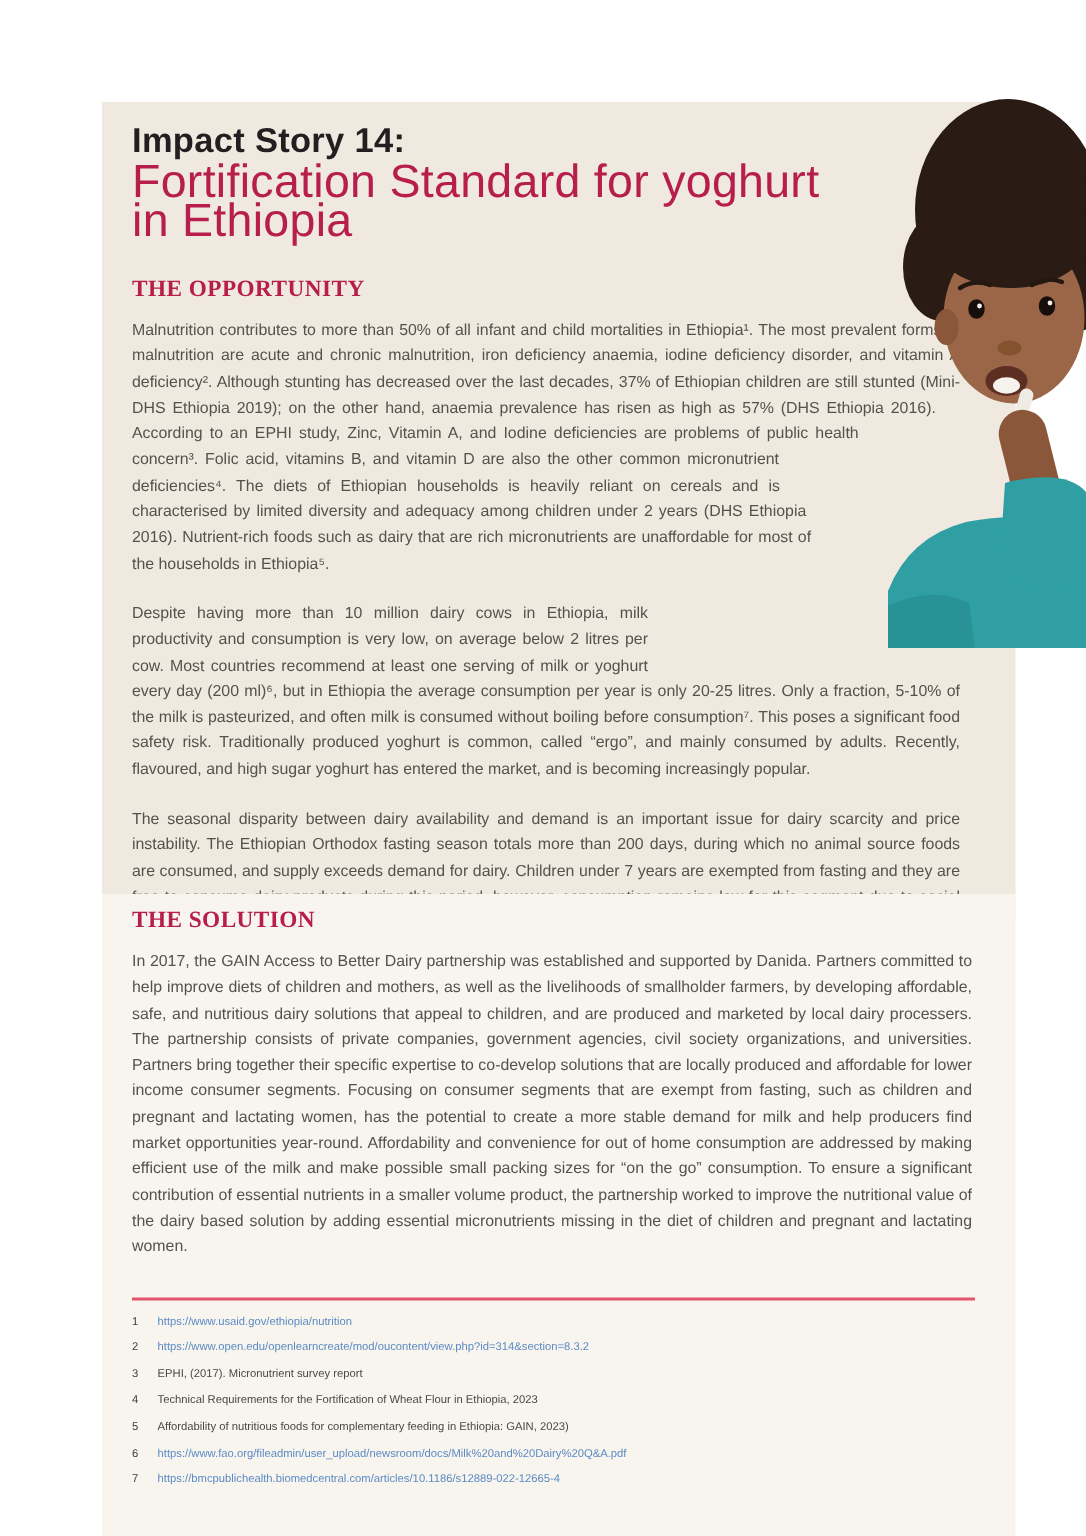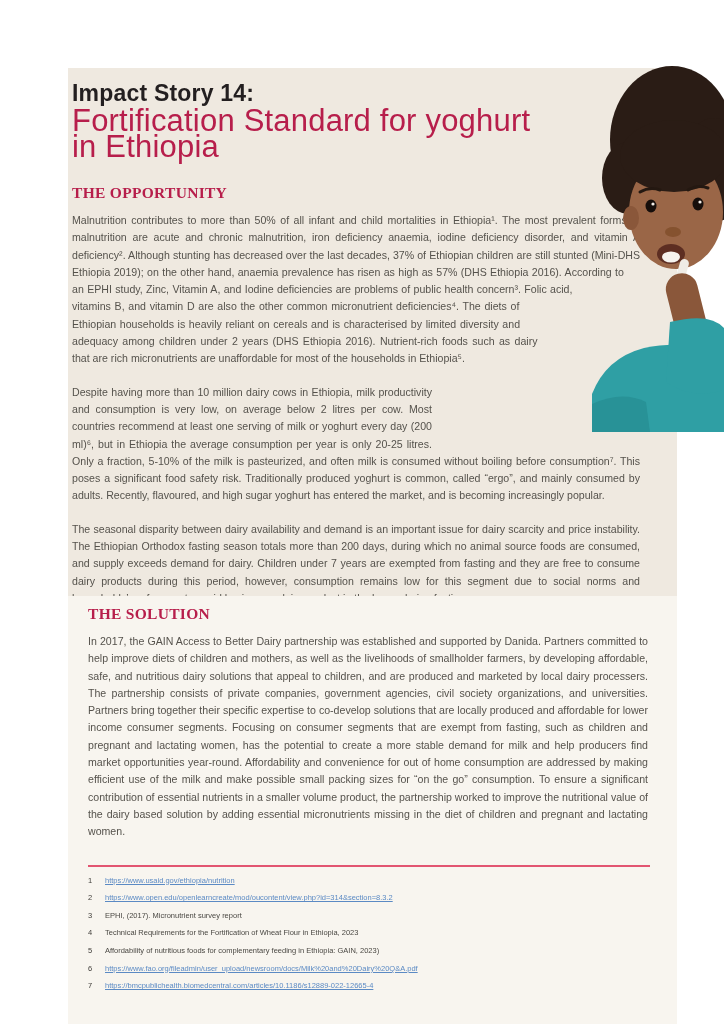--- a/index.html
+++ b/index.html
@@ -7,21 +7,21 @@
     position:relative;
     width:724px;height:1024px;
     background:#ffffff;
     font-family:"Liberation Sans","DejaVu Sans",sans-serif;
     overflow:hidden;
   }
   .panel{position:absolute;left:68px;width:609px;box-sizing:border-box;}
   .panel-top{
     top:68px;height:544px;
     background:#efe9e0;
-    padding:13px 37px 0 4px;
+    padding:13px 37px 0 20px;
   }
   .panel-bottom{
     top:596px;height:487px;
     background:#f8f5ef;
     padding:10px 29px 8px 20px;
   }
   .title-black{
     margin:0 0 2px 0;
     font-size:23px;line-height:25px;font-weight:bold;
     color:#231f20;letter-spacing:0.2px;
@@ -52,21 +52,21 @@
   .divider{
     height:2px;background:#e25571;
     margin:24px 0 10px 0;width:562px;
   }
   .footnotes{list-style:none;margin:0;padding:0;}
   .fn-row{
     display:flex;gap:7px;margin-bottom:9px;
     font-size:7.5px;line-height:8.6px;color:#4a4843;
   }
   .fn-num{width:10px;flex:0 0 auto;color:#3f3d39;}
-  .fn-link{color:#5b8ac4;text-decoration:underline;cursor:pointer;}
+  .fn-link{color:#5b8ac4;cursor:pointer;}
   .fn-plain{color:#4a4843;}
 </style>
 </head>
 <body>
 
 <div class="page">
 
   <section class="panel panel-top">
     <h1 class="title-black">Impact Story 14:</h1>
     <h1 class="title-red">Fortification Standard for yoghurt in Ethiopia</h1>

